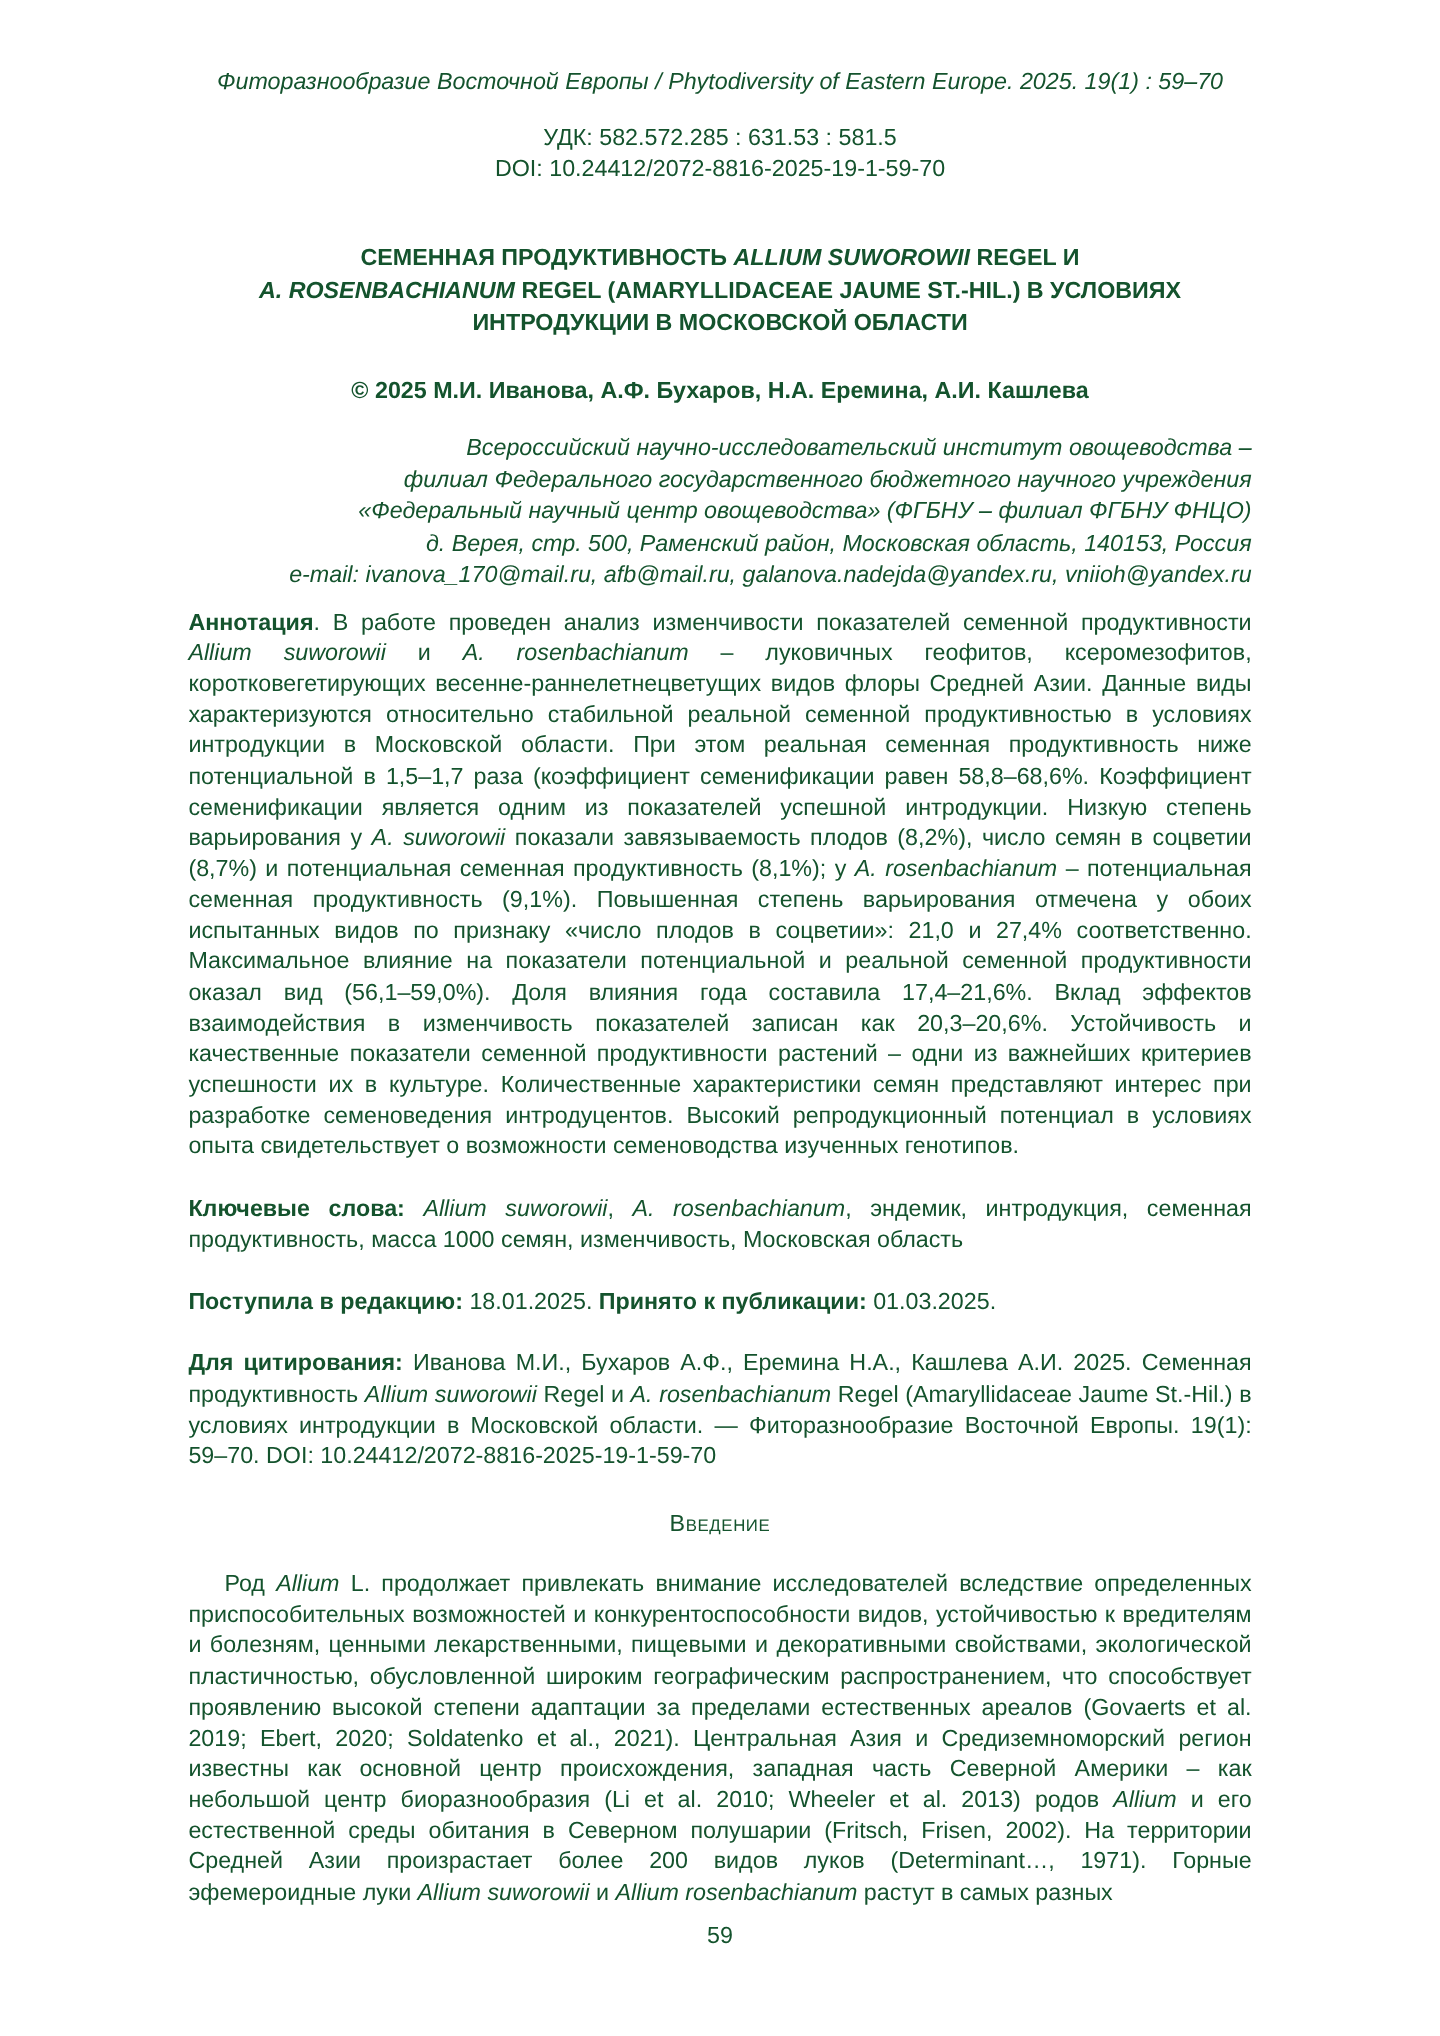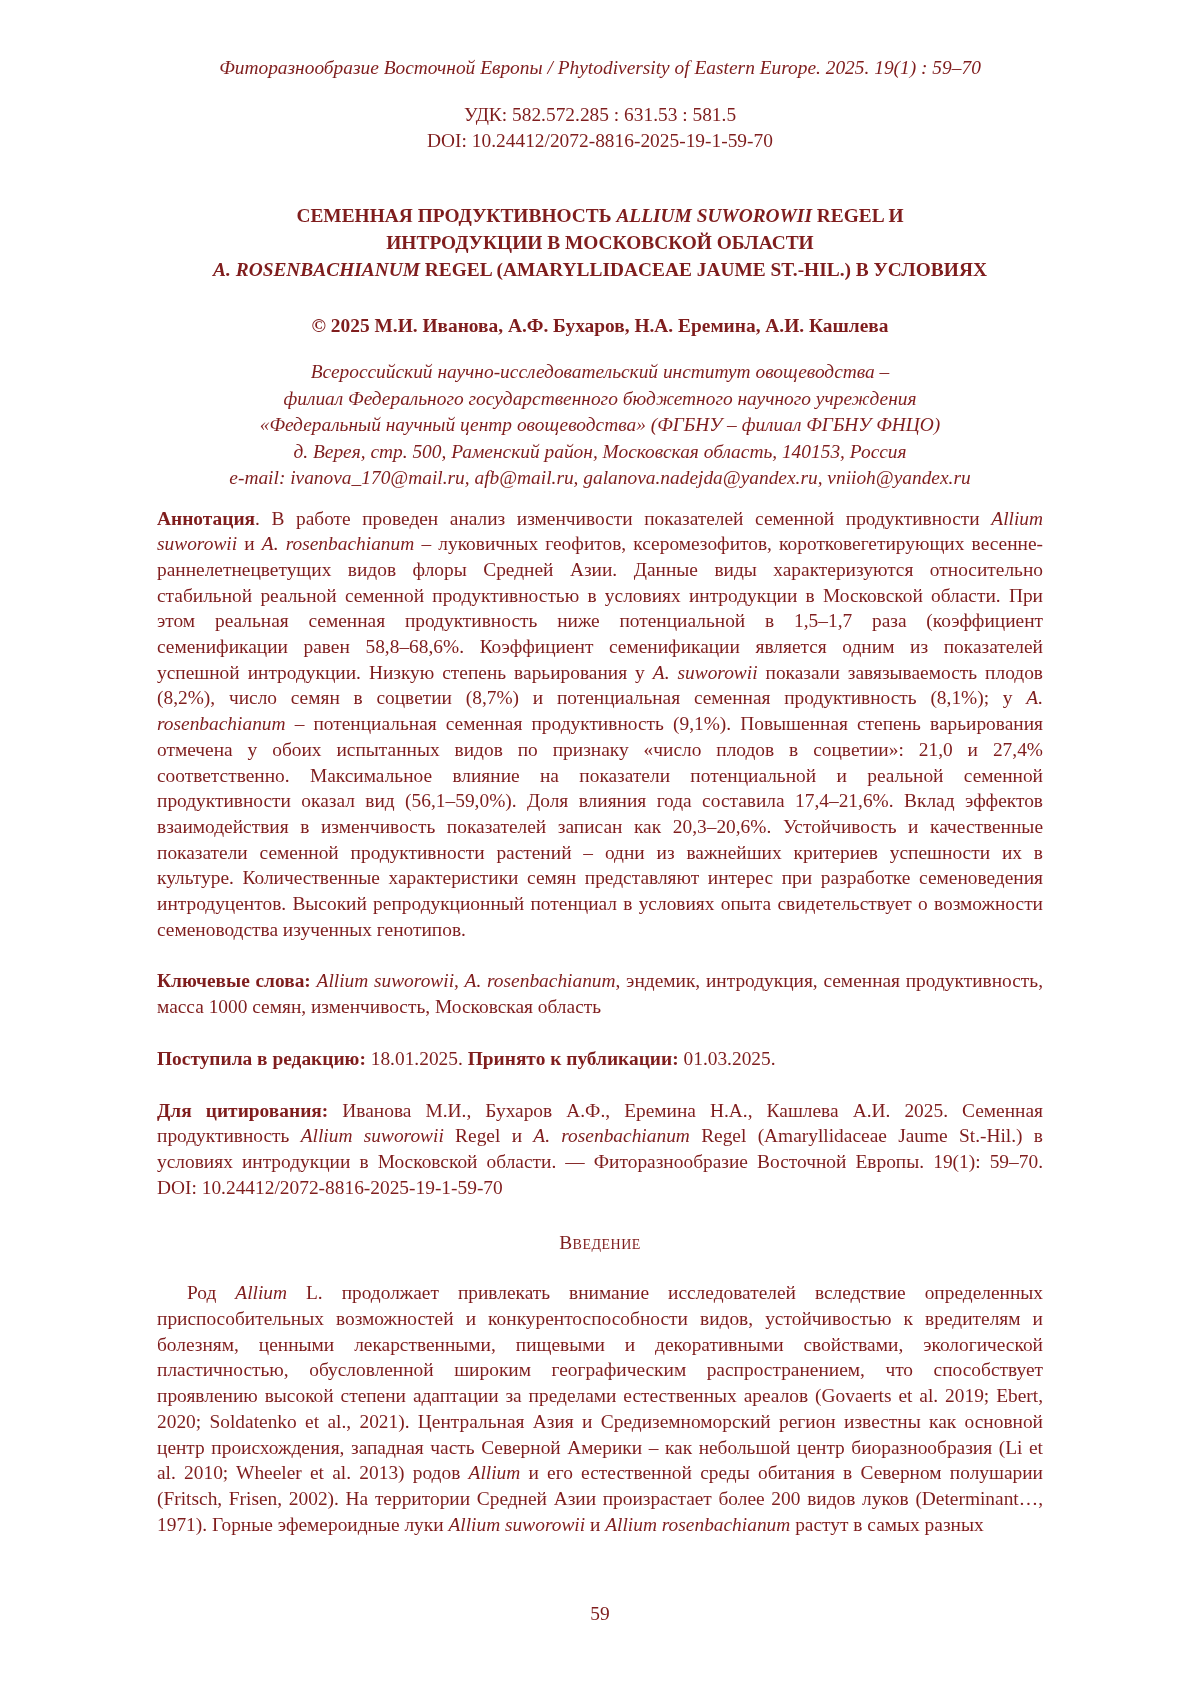--- a/index.html
+++ b/index.html
@@ -5,23 +5,23 @@
 <style>
   html, body { margin: 0; padding: 0; background: #e8e8e8; }
   .page {
     position: relative;
     width: 1200px;
     height: 1697px;
     margin: 0 auto;
     background: #ffffff;
     box-sizing: border-box;
     padding: 56px 157px 0 157px;
-    font-family: Liberation Serif, serif;
+    font-family: Liberation Sans, sans-serif;
     font-size: 19.4px;
-    color: #7f1d1d;
+    color: #14532d;
     -webkit-font-smoothing: antialiased;
   }
   .journal-header {
     text-align: center;
     font-style: italic;
     line-height: 24px;
     margin-bottom: 22px;
   }
   .meta-line { line-height: 26px; text-align: center; }
   .title-block {
@@ -30,21 +30,21 @@
     font-weight: bold;
     line-height: 27px;
   }
   .authors-line {
     margin-top: 32px;
     text-align: center;
     font-weight: bold;
   }
   .affiliation-block {
     margin-top: 22px;
-    text-align: center;
+    text-align: right;
     font-style: italic;
     line-height: 26.5px;
   }
   .body-par {
     margin: 0;
     text-align: justify;
     line-height: 25.7px;
     hyphens: none;
   }
   .abstract-par { margin-top: 14px; }
@@ -73,22 +73,22 @@
 <div class="page">
 
   <div class="journal-header"><span class="seg-i">Фиторазнообразие Восточной Европы / Phytodiversity of Eastern Europe. 2025. 19(1) : 59–70</span></div>
 
   <div class="meta-line">УДК: 582.572.285 : 631.53 : 581.5</div>
 
   <div class="meta-line">DOI: 10.24412/2072-8816-2025-19-1-59-70</div>
 
   <div class="title-block">
     <div><span>СЕМЕННАЯ ПРОДУКТИВНОСТЬ </span><span class="seg-i">ALLIUM SUWOROWII</span><span> REGEL И</span></div>
+    <div><span class="seg-i">A. ROSENBACHIANUM</span><span> REGEL (AMARYLLIDACEAE JAUME ST.-HIL.) В УСЛОВИЯХ</span></div>
     <div><span>ИНТРОДУКЦИИ В МОСКОВСКОЙ ОБЛАСТИ</span></div>
-    <div><span class="seg-i">A. ROSENBACHIANUM</span><span> REGEL (AMARYLLIDACEAE JAUME ST.-HIL.) В УСЛОВИЯХ</span></div>
   </div>
 
   <div class="authors-line">© 2025 М.И. Иванова, А.Ф. Бухаров,  Н.А. Еремина, А.И. Кашлева</div>
 
   <div class="affiliation-block">
     <div>Всероссийский научно-исследовательский институт  овощеводства –</div>
     <div>филиал Федерального государственного  бюджетного научного учреждения</div>
     <div>«Федеральный научный центр овощеводства»  (ФГБНУ – филиал ФГБНУ ФНЦО)</div>
     <div>д. Верея, стр. 500, Раменский район, Московская область, 140153, Россия</div>
     <div>e-mail: ivanova_170@mail.ru, afb@mail.ru, galanova.nadejda@yandex.ru, vniioh@yandex.ru</div>

